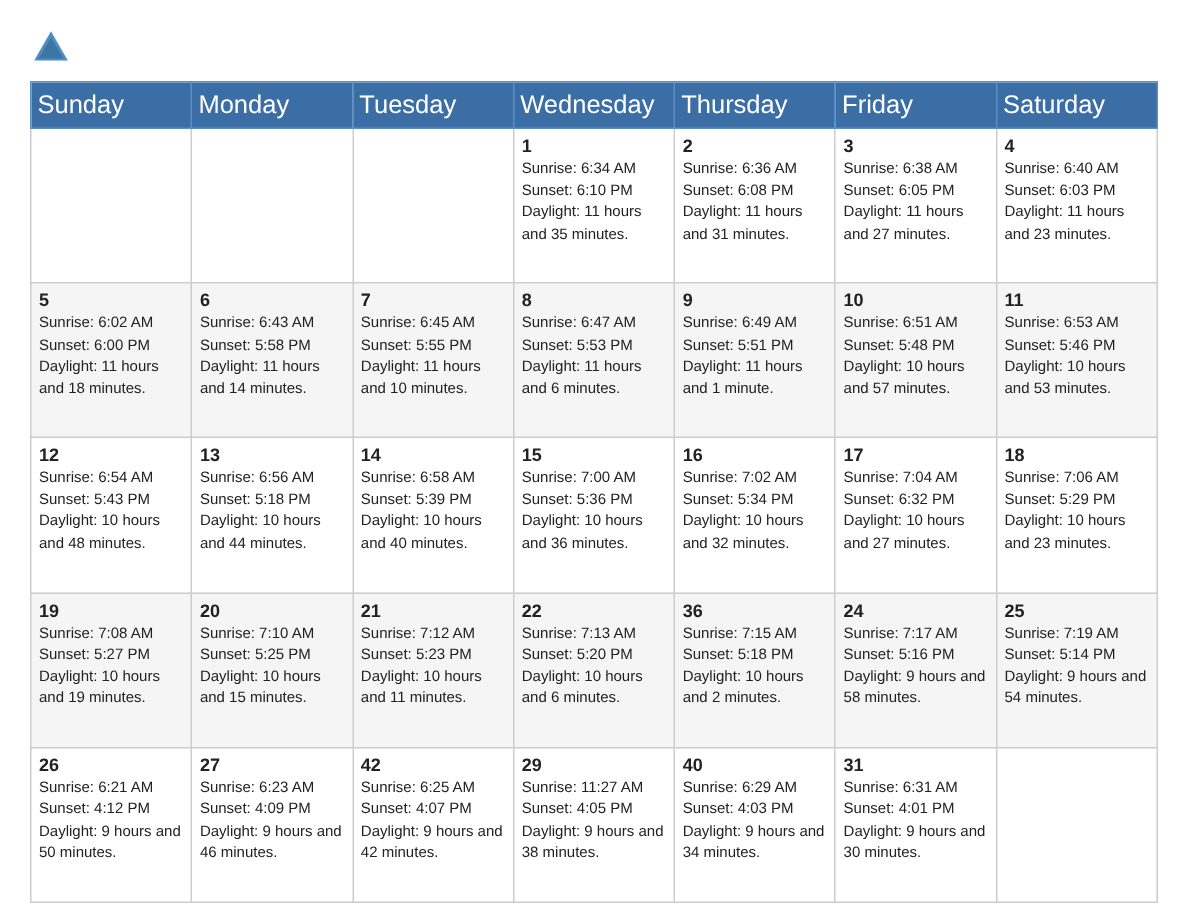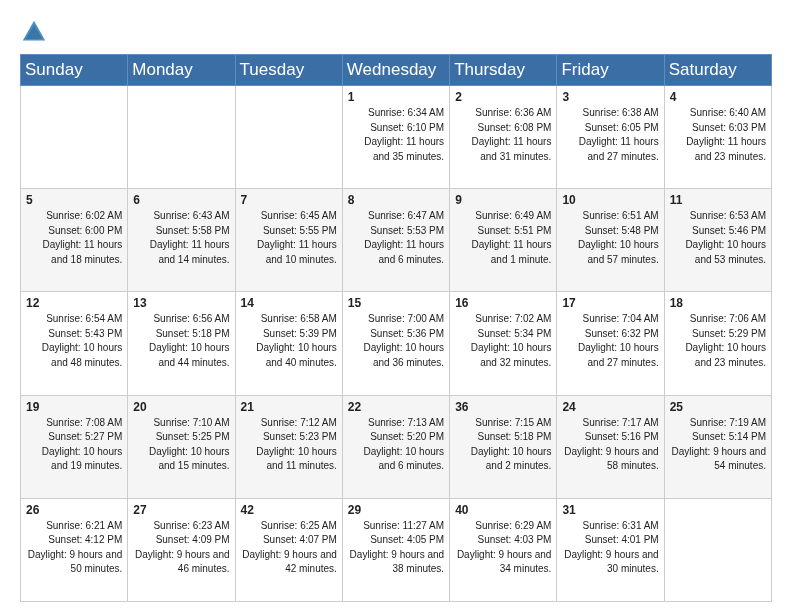--- a/index.html
+++ b/index.html
@@ -83,21 +83,20 @@
     .day-num {
       font-weight: bold;
       font-size: 12px;
       margin-bottom: 2px;
       display: block;
     }
     .day-info {
       font-size: 10px;
       line-height: 1.45;
       color: #222;
-      text-align: right;
     }
     .empty-cell {
       background: #fff !important;
     }
   </style>
 </head>
 <body>
 
 <div class="page">
   <div class="header">

